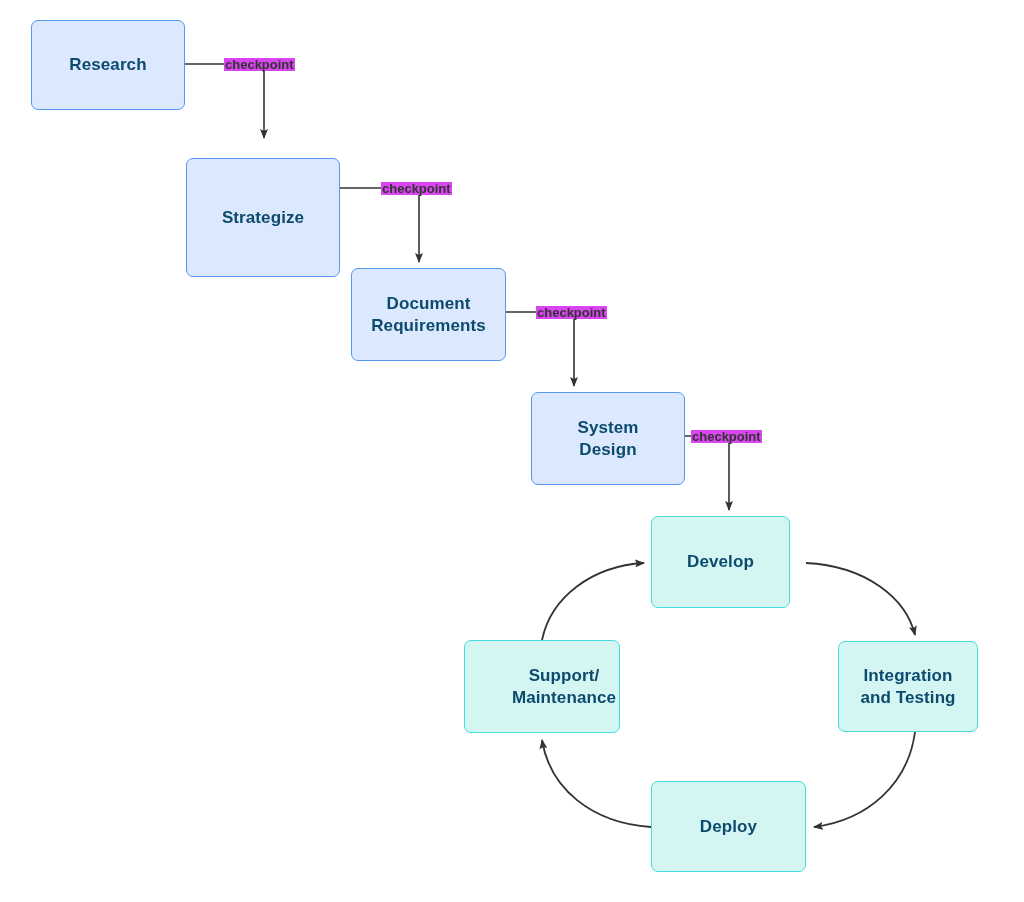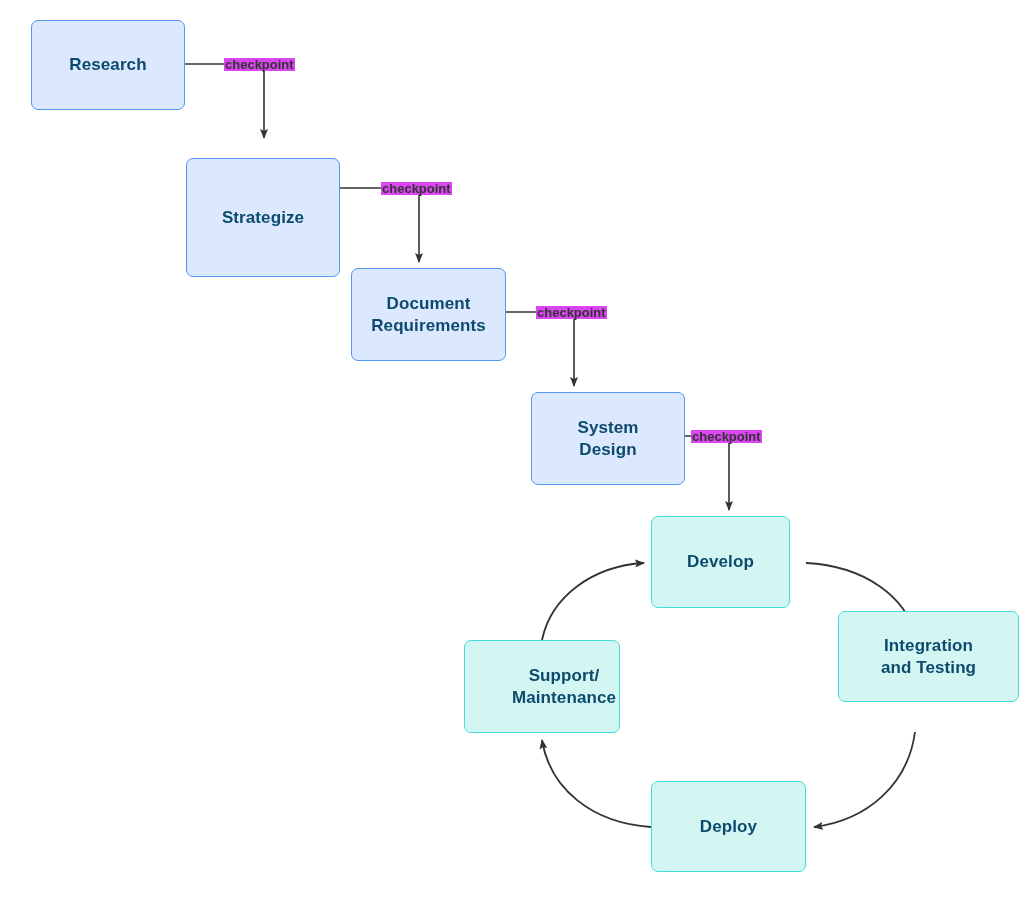--- a/index.html
+++ b/index.html
@@ -116,21 +116,21 @@
     <span>
       <span>System</span><br>
       <span>Design</span>
     </span>
   </div>
 
   <div class="node cycle" style="left:651px; top:516px; width:139px; height:92px;">
     <span>Develop</span>
   </div>
 
-  <div class="node cycle" style="left:838px; top:611px; width:181px; height:91px;align-items:center;">
+  <div class="node cycle" style="left:838px; top:641px; width:140px; height:91px;align-items:center;">
     <span>
       <span>Integration</span><br>
       <span>and Testing</span>
     </span>
   </div>
 
   <div class="node cycle" style="left:651px; top:781px; width:155px; height:91px;align-items:center;">
     <span>Deploy</span>
   </div>
 

